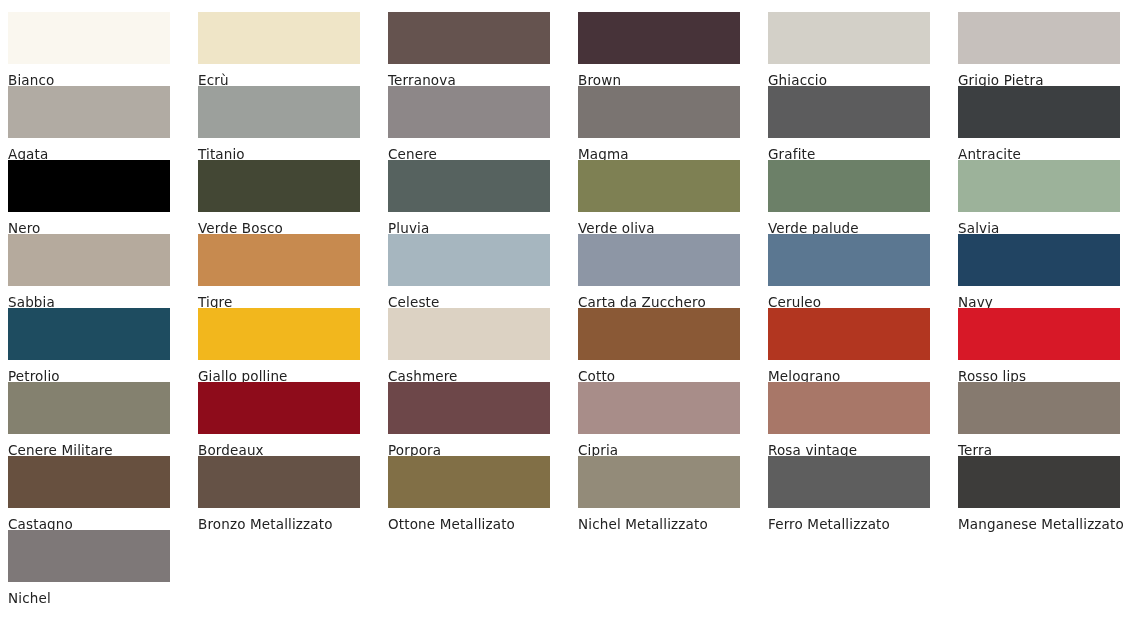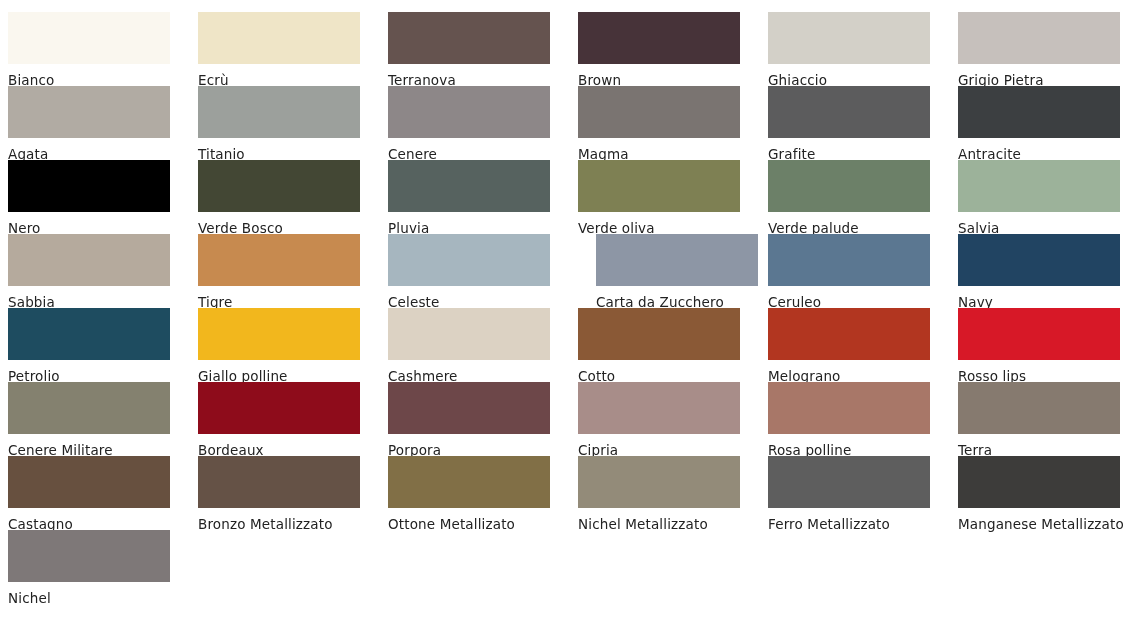--- a/index.html
+++ b/index.html
@@ -125,21 +125,21 @@
       <span class="swatch-label">Sabbia</span>
     </div>
     <div class="swatch-cell" style="left: 190px; top: 234px;">
       <span class="swatch-chip" title="#C78A4F" style="background: rgb(199, 138, 79);"></span>
       <span class="swatch-label">Tigre</span>
     </div>
     <div class="swatch-cell" style="left: 380px; top: 234px;">
       <span class="swatch-chip" title="#A6B6BF" style="background: rgb(166, 182, 191);"></span>
       <span class="swatch-label">Celeste</span>
     </div>
-    <div class="swatch-cell" style="left: 570px; top: 234px; margin-left: 18px;">
+    <div class="swatch-cell" style="left: 570px; top: 234px;">
       <span class="swatch-chip" title="#8D96A5" style="background: rgb(141, 150, 165);"></span>
       <span class="swatch-label">Carta da Zucchero</span>
     </div>
     <div class="swatch-cell" style="left: 760px; top: 234px;">
       <span class="swatch-chip" title="#5B7791" style="background: rgb(91, 119, 145);"></span>
       <span class="swatch-label">Ceruleo</span>
     </div>
     <div class="swatch-cell" style="left: 950px; top: 234px;">
       <span class="swatch-chip" title="#214462" style="background: rgb(33, 68, 98);"></span>
       <span class="swatch-label">Navy</span>
@@ -179,21 +179,21 @@
     <div class="swatch-cell" style="left: 380px; top: 382px;">
       <span class="swatch-chip" title="#6D4749" style="background: rgb(109, 71, 73);"></span>
       <span class="swatch-label">Porpora</span>
     </div>
     <div class="swatch-cell" style="left: 570px; top: 382px;">
       <span class="swatch-chip" title="#A88D89" style="background: rgb(168, 141, 137);"></span>
       <span class="swatch-label">Cipria</span>
     </div>
     <div class="swatch-cell" style="left: 760px; top: 382px;">
       <span class="swatch-chip" title="#A87768" style="background: rgb(168, 119, 104);"></span>
-      <span class="swatch-label">Rosa polline</span>
+      <span class="swatch-label">Rosa vintage</span>
     </div>
     <div class="swatch-cell" style="left: 950px; top: 382px;">
       <span class="swatch-chip" title="#867A6F" style="background: rgb(134, 122, 111);"></span>
       <span class="swatch-label">Terra</span>
     </div>
     <div class="swatch-cell" style="left: 0px; top: 456px;">
       <span class="swatch-chip" title="#67503F" style="background: rgb(103, 80, 63);"></span>
       <span class="swatch-label">Castagno</span>
     </div>
     <div class="swatch-cell" style="left: 190px; top: 456px;">

